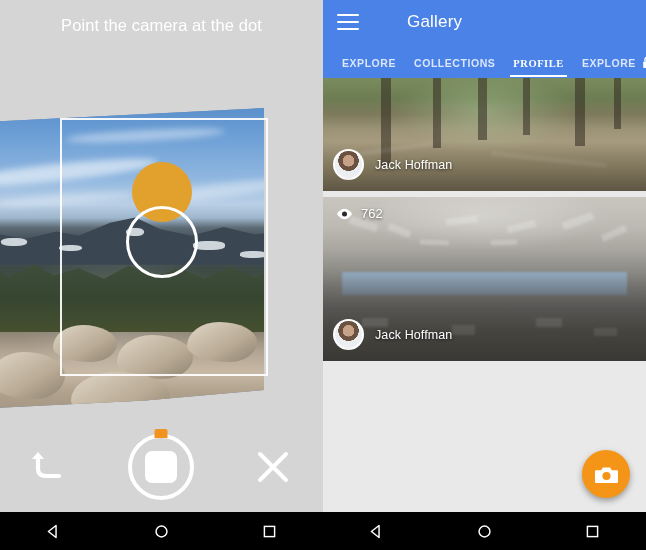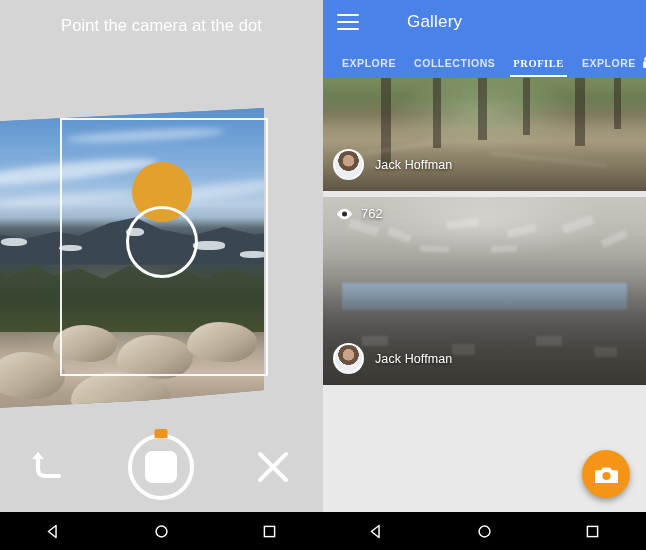--- a/index.html
+++ b/index.html
@@ -171,21 +171,21 @@
   .lock-icon { width: 11px; height: 13px; }
 
   .feed { position: absolute; top: 78px; left: 0; right: 0; bottom: 38px; overflow: hidden; }
   .card {
     position: relative;
     margin: 0 0 6px 0;
     background: #c2410c;
     overflow: hidden;
   }
   .card.c1 { height: 113px; }
-  .card.c2 { height: 188px; }
+  .card.c2 { height: 164px; }
   .card.c3 { height: 140px; }
   .card-photo { position: absolute; inset: 0; }
 
   
   .p1 {
     background:
       radial-gradient(ellipse 40% 50% at 50% 30%, rgba(180,210,160,.45), rgba(0,0,0,0) 70%),
       linear-gradient(to bottom, #7a8c5e 0%, #6d7d52 18%, #7d7a5c 32%, #9b9276 45%,
         #a79b7f 56%, #8e8469 70%, #776d55 85%, #5e5644 100%);
   }

